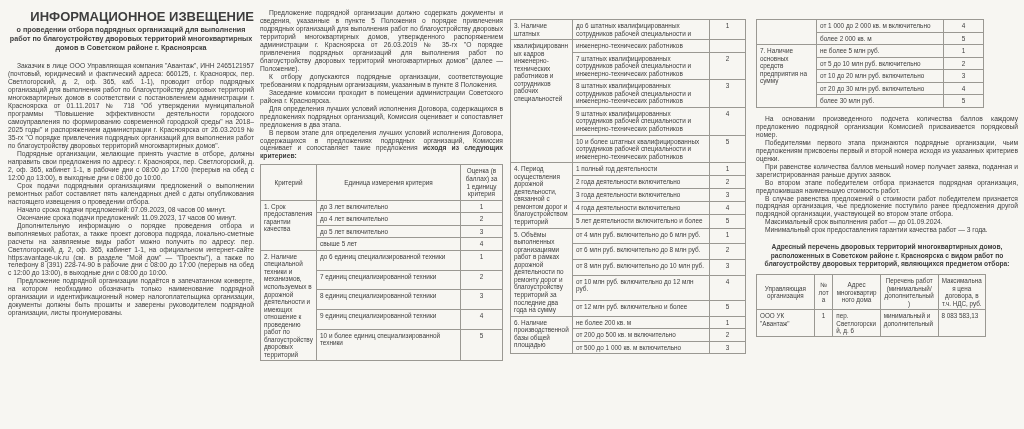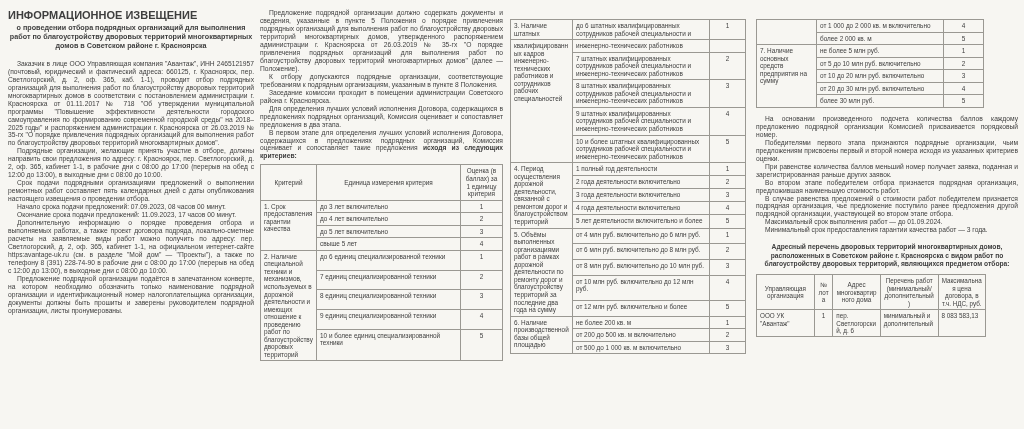--- a/index.html
+++ b/index.html
@@ -11,21 +11,21 @@
   body{
     width:1024px;height:429px;position:relative;overflow:hidden;
     background:var(--paper);color:var(--ink);
     font-family:"Liberation Sans",sans-serif;
   }
   .col{position:absolute;top:9px;font-size:6.7px;line-height:1.19;text-align:justify;}
   #c1{left:8px;width:246px;}
   #c2{left:260px;width:243px;}
   #c3{left:510px;width:236px;}
   #c4{left:756px;width:262px;}
-  .doc-title{font-weight:bold;text-align:left;font-size:11px;line-height:1.25;}
+  .doc-title{font-weight:bold;text-align:right;font-size:13px;line-height:1.25;}
   .doc-subtitle{font-weight:bold;text-align:center;font-size:7.2px;line-height:1.25;margin-bottom:10px;}
   p.par{margin:0;text-indent:9px;}
   p.first{margin-top:7px;}
   b{font-weight:bold;}
   table.tbl{border-collapse:collapse;width:100%;font-size:6.4px;line-height:1.18;table-layout:fixed;}
   .tbl td,.tbl th{border:1px solid var(--border);padding:2px 3px;vertical-align:top;font-weight:normal;text-align:left;word-wrap:break-word;}
   .tbl th{text-align:center;vertical-align:middle;}
   td.sc{text-align:center;}
   #crit-table-1{margin-top:4px;}
   #crit-table-2{margin-top:10px;}

